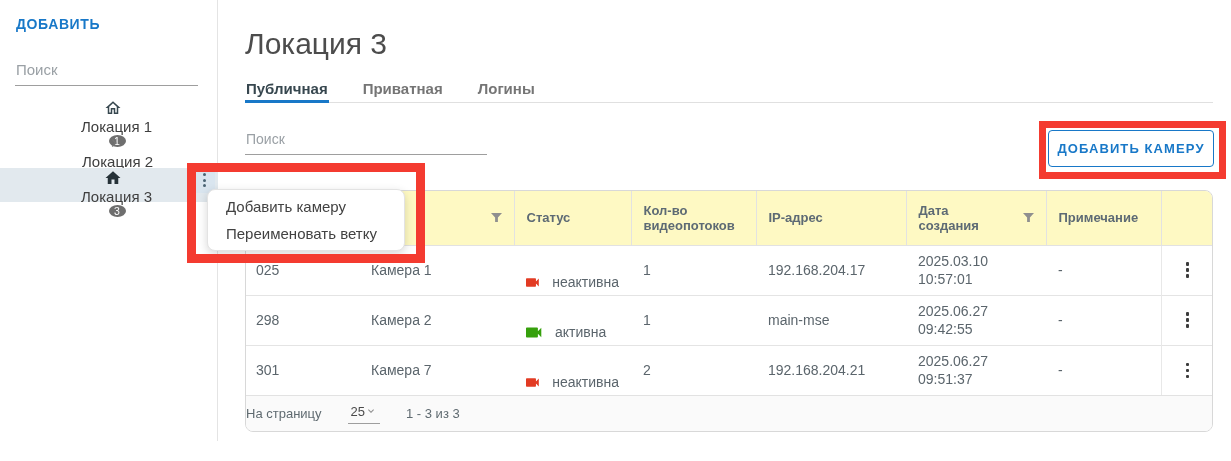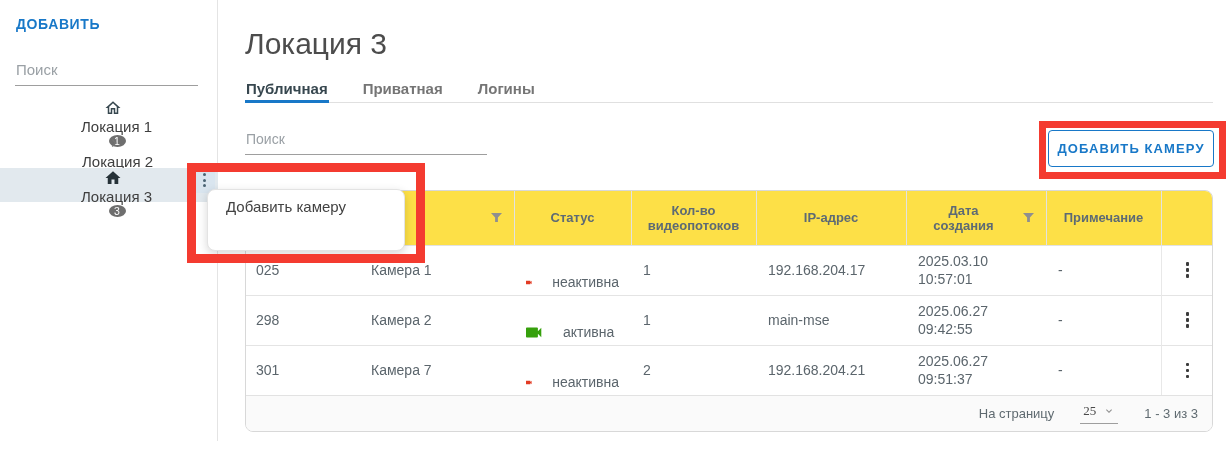--- a/index.html
+++ b/index.html
@@ -58,45 +58,45 @@
   .main-search input { font-size:14px; }
   .add-camera-btn { position:absolute; left:1048px; top:130px; width:166px; height:37px;
                     background:#fff; border:1px solid #1878c8; border-radius:4px;
                     color:#1878c8; font-size:13px; font-weight:700; letter-spacing:1.1px;
                     cursor:pointer; font-family:inherit; }
 
   
   .table-card { position:absolute; left:245px; top:190px; width:968px; height:242px;
                 border:1px solid #d8d8d8; border-radius:8px; overflow:hidden; background:#fff; }
   table { width:100%; border-collapse:collapse; table-layout:fixed; }
-  thead th { height:54px; background:#fde047; font-size:13px; font-weight:700; color:#5d6a74;
-             text-align:center; vertical-align:middle; padding:6px 12px 6px 12px;
+  thead th { height:54px; background:#fef9c3; font-size:13px; font-weight:700; color:#5d6a74;
+             text-align:left; vertical-align:middle; padding:6px 12px 6px 12px;
              border-bottom:1px solid #e2e2e2; }
   thead th + th { border-left:1px solid #e2e2e2; }
   tbody td { height:50px; font-size:14px; color:#5b656c; vertical-align:middle;
              padding:0 12px; background:#fff; }
   tbody tr + tr td { border-top:1px solid #e4e4e4; }
   tbody td:last-child { border-left:1px solid #e8e8e8; }
   td.c-id, td.c-name { padding-left:10px; }
-  .status-wrap { display:flex; align-items:center; gap:20px;margin-top:24px; }
+  .status-wrap { display:flex; align-items:center; gap:12px;margin-top:24px; }
   .date-line { line-height:18px; }
   .row-kebab { width:100%; height:100%; background:none; border:none; cursor:pointer;
                display:flex; flex-direction:column; align-items:center; justify-content:center; gap:2.8px; }
   .row-kebab .dot { width:3.2px; height:3.2px; border-radius:1px; background:#3c3c3c; }
   .funnel { display:inline-flex; cursor:pointer; }
   .th-flex { display:flex; align-items:center; gap:14px; }
   .th-right { display:flex; justify-content:flex-end; }
 
   .table-footer { height:36px; background:#fafafa; border-top:1px solid #e2e2e2;
-                  display:flex; align-items:center; justify-content:flex-end;
+                  display:flex; align-items:center; 
                   padding-right:14px; gap:26px; }
   .tf-label, .tf-range { font-size:13px; color:#5f6a70; }
-  .per-page { display:flex; align-items:center; gap:7px; border-bottom:1px solid #9e9e9e;
+  .per-page { display:flex; align-items:center; border-bottom:1px solid #9e9e9e;
               padding:0 3px 4px 3px; cursor:pointer; background:none; border-top:none;
-              border-left:none; border-right:none; font-family:Liberation Serif, serif; }
+              border-left:none; border-right:none; font-family:Liberation Sans, sans-serif; }
   .per-page .pp-val { font-size:13px; color:#4a4a4a; }
 </style>
 </head>
 <body>
 
 <div class="sidebar">
   <button class="add-btn">ДОБАВИТЬ</button>
 
   <div class="side-search">
     <input type="text" placeholder="Поиск" style="">
@@ -136,20 +136,21 @@
 
   <button class="kebab-btn">
     <span class="dot"></span>
       <span class="dot"></span>
       <span class="dot"></span>
   </button>
 </div>
 
 <div class="ctx-menu">
   <div class="ctx-item">Добавить камеру</div>
+  <div class="ctx-item">Переименовать ветку</div>
 </div>
 
 <div class="page-title">Локация 3</div>
 
 <div class="tabs">
   <div class="tab active">Публичная</div>
   <div class="tab">Приватная</div>
   <div class="tab">Логины</div>
 </div>
 

